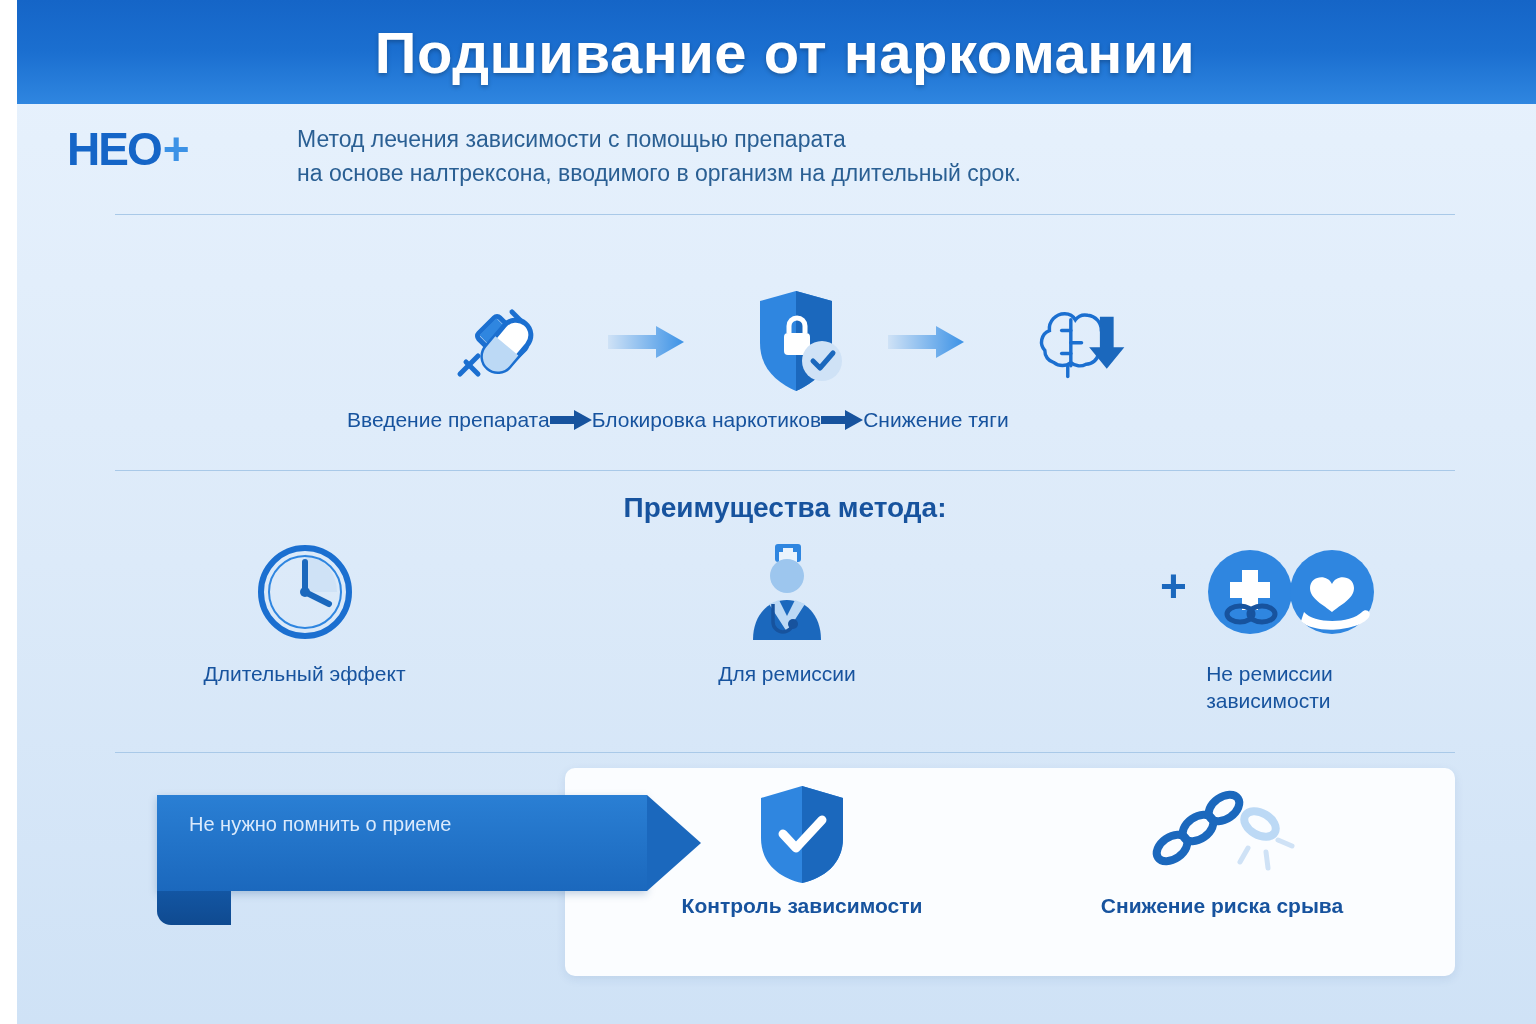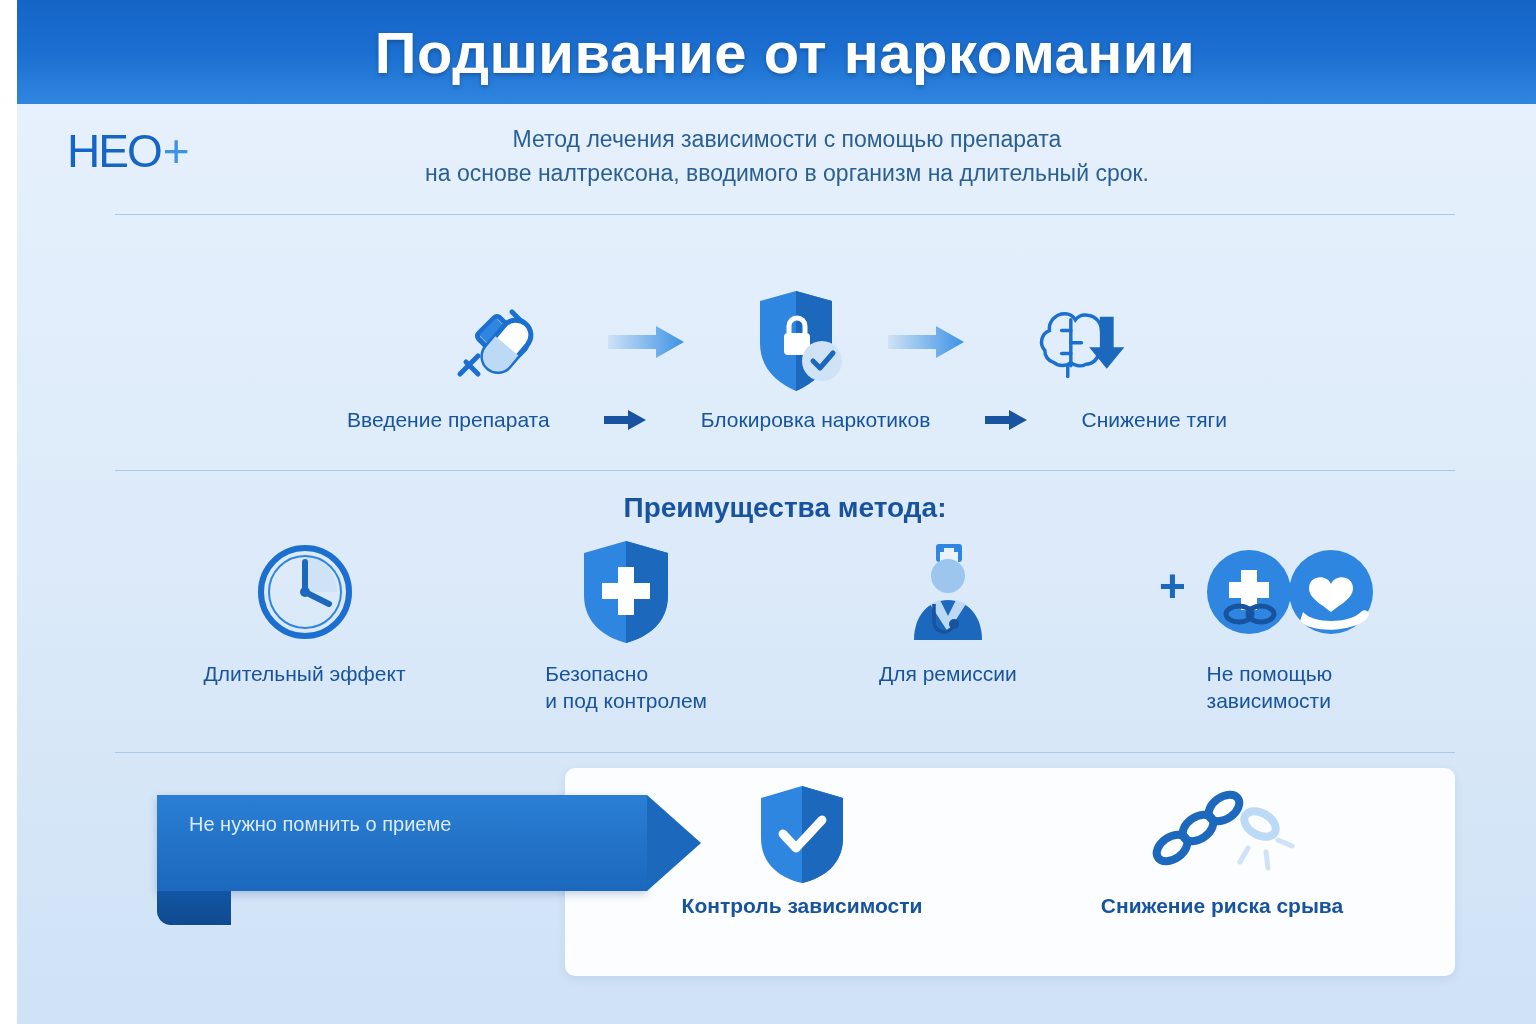--- a/index.html
+++ b/index.html
@@ -44,37 +44,36 @@
   }
 
   
   .logo {
     position: absolute;
     left: 50px;
     top: 122px;
     width: 200px;
     height: 56px;
     font-size: 46px;
-    font-weight: normal;
+    font-weight: bold;
     color: #1565c7;
     letter-spacing: -2px;
     display: flex;
-    align-items: flex-end;
+    align-items: flex-start;
   }
   .logo .plus {
     color: #3c92e6;
     font-size: 46px;
     margin-left: 2px;
   }
   .intro {
     position: absolute;
     left: 280px;
     top: 122px;
     width: 980px;
-    text-align: center;
     color: #2a5f93;
     font-size: 23px;
     line-height: 34px;
   }
 
   .divider {
     position: absolute;
     left: 98px;
     width: 1340px;
     height: 1px;
@@ -122,21 +121,21 @@
     align-items: center;
     justify-content: center;
   }
   .how-labels {
     position: absolute;
     left: 330px;
     top: 408px;
     width: 880px;
     display: flex;
     align-items: center;
-    justify-content: space-between;
+    justify-content: flex-start;
   }
   .how-label {
     color: #17539e;
     font-size: 21px;
     white-space: nowrap;
   }
   .small-arrow {
     width: 42px;
     height: 20px;
     display: flex;
@@ -384,31 +383,20 @@
           <path d="M52 52 L52 14 A38 38 0 0 1 84 52 Z" fill="#cfe2f6"></path>
           <circle cx="52" cy="52" r="36" fill="none" stroke="#2f86e0" stroke-width="2"></circle>
           <line x1="52" y1="52" x2="52" y2="22" stroke="#1b68bd" stroke-width="6" stroke-linecap="round"></line>
           <line x1="52" y1="52" x2="76" y2="64" stroke="#1b68bd" stroke-width="6" stroke-linecap="round"></line>
           <circle cx="52" cy="52" r="5" fill="#1b68bd"></circle>
         </svg>
       </div>
       <div class="benefit-label">Длительный эффект</div>
     </div>
 
-    <div class="benefit">
-      <div class="benefit-icon">
-        <svg width="100" height="106" viewBox="0 0 100 106">
-          <path d="M8 14 L50 2 L92 14 V56 C92 84 72 98 50 104 C28 98 8 84 8 56 Z" fill="#2f86e0"></path>
-          <path d="M50 2 L92 14 V56 C92 84 72 98 50 104 Z" fill="#1b68bd"></path>
-          <path d="M42 28 h16 v16 h16 v16 h-16 v16 h-16 v-16 h-16 v-16 h16 z" fill="#ffffff"></path>
-        </svg>
-      </div>
-      <div class="benefit-label">Безопасно
-и под контролем</div>
-    </div>
 
     <div class="benefit">
       <div class="benefit-icon">
         <svg width="104" height="104" viewBox="0 0 104 104">
           <rect x="40" y="4" width="26" height="18" rx="3" fill="#2f86e0"></rect>
           <path d="M48 8 h10 v4 h4 v10 h-4 v4 h-10 v-4 h-4 v-10 h4 z" fill="#ffffff" opacity="0.9"></path>
           <circle cx="52" cy="36" r="17" fill="#9dc6ee"></circle>
           <path d="M18 100 C18 74 34 60 52 60 C70 60 86 74 86 100 Z" fill="#1b68bd"></path>
           <path d="M44 60 L52 76 L60 60 L70 64 L52 92 L34 64 Z" fill="#bcd9f5"></path>
           <path d="M38 64 v18 a10 10 0 0 0 20 0" fill="none" stroke="#17539e" stroke-width="3.5"></path>
@@ -427,21 +415,21 @@
           <path d="M88 30 h16 v12 h12 v16 h-12 v12 h-16 v-12 h-12 v-16 h12 z" fill="#ffffff"></path>
           <g stroke="#17539e" stroke-width="5" fill="none">
             <ellipse cx="86" cy="74" rx="13" ry="8"></ellipse>
             <ellipse cx="108" cy="74" rx="13" ry="8"></ellipse>
           </g>
           <circle cx="178" cy="52" r="42" fill="#2f86e0"></circle>
           <path d="M178 44 c-5 -11 -22 -8 -22 4 c0 11 14 17 22 24 c8 -7 22 -13 22 -24 c0 -12 -17 -15 -22 -4 z" fill="#ffffff"></path>
           <path d="M150 72 c10 12 46 12 58 0 c4 -4 10 0 7 5 c-9 14 -55 18 -68 4 z" fill="#ffffff"></path>
         </svg>
       </div>
-      <div class="benefit-label">Не помощью
+      <div class="benefit-label">Не ремиссии
 зависимости</div>
     </div>
 
   </div>
 
   <div class="divider d3"></div>
 
   <div class="bottom-card"></div>
 
   <div class="bottom-items">

